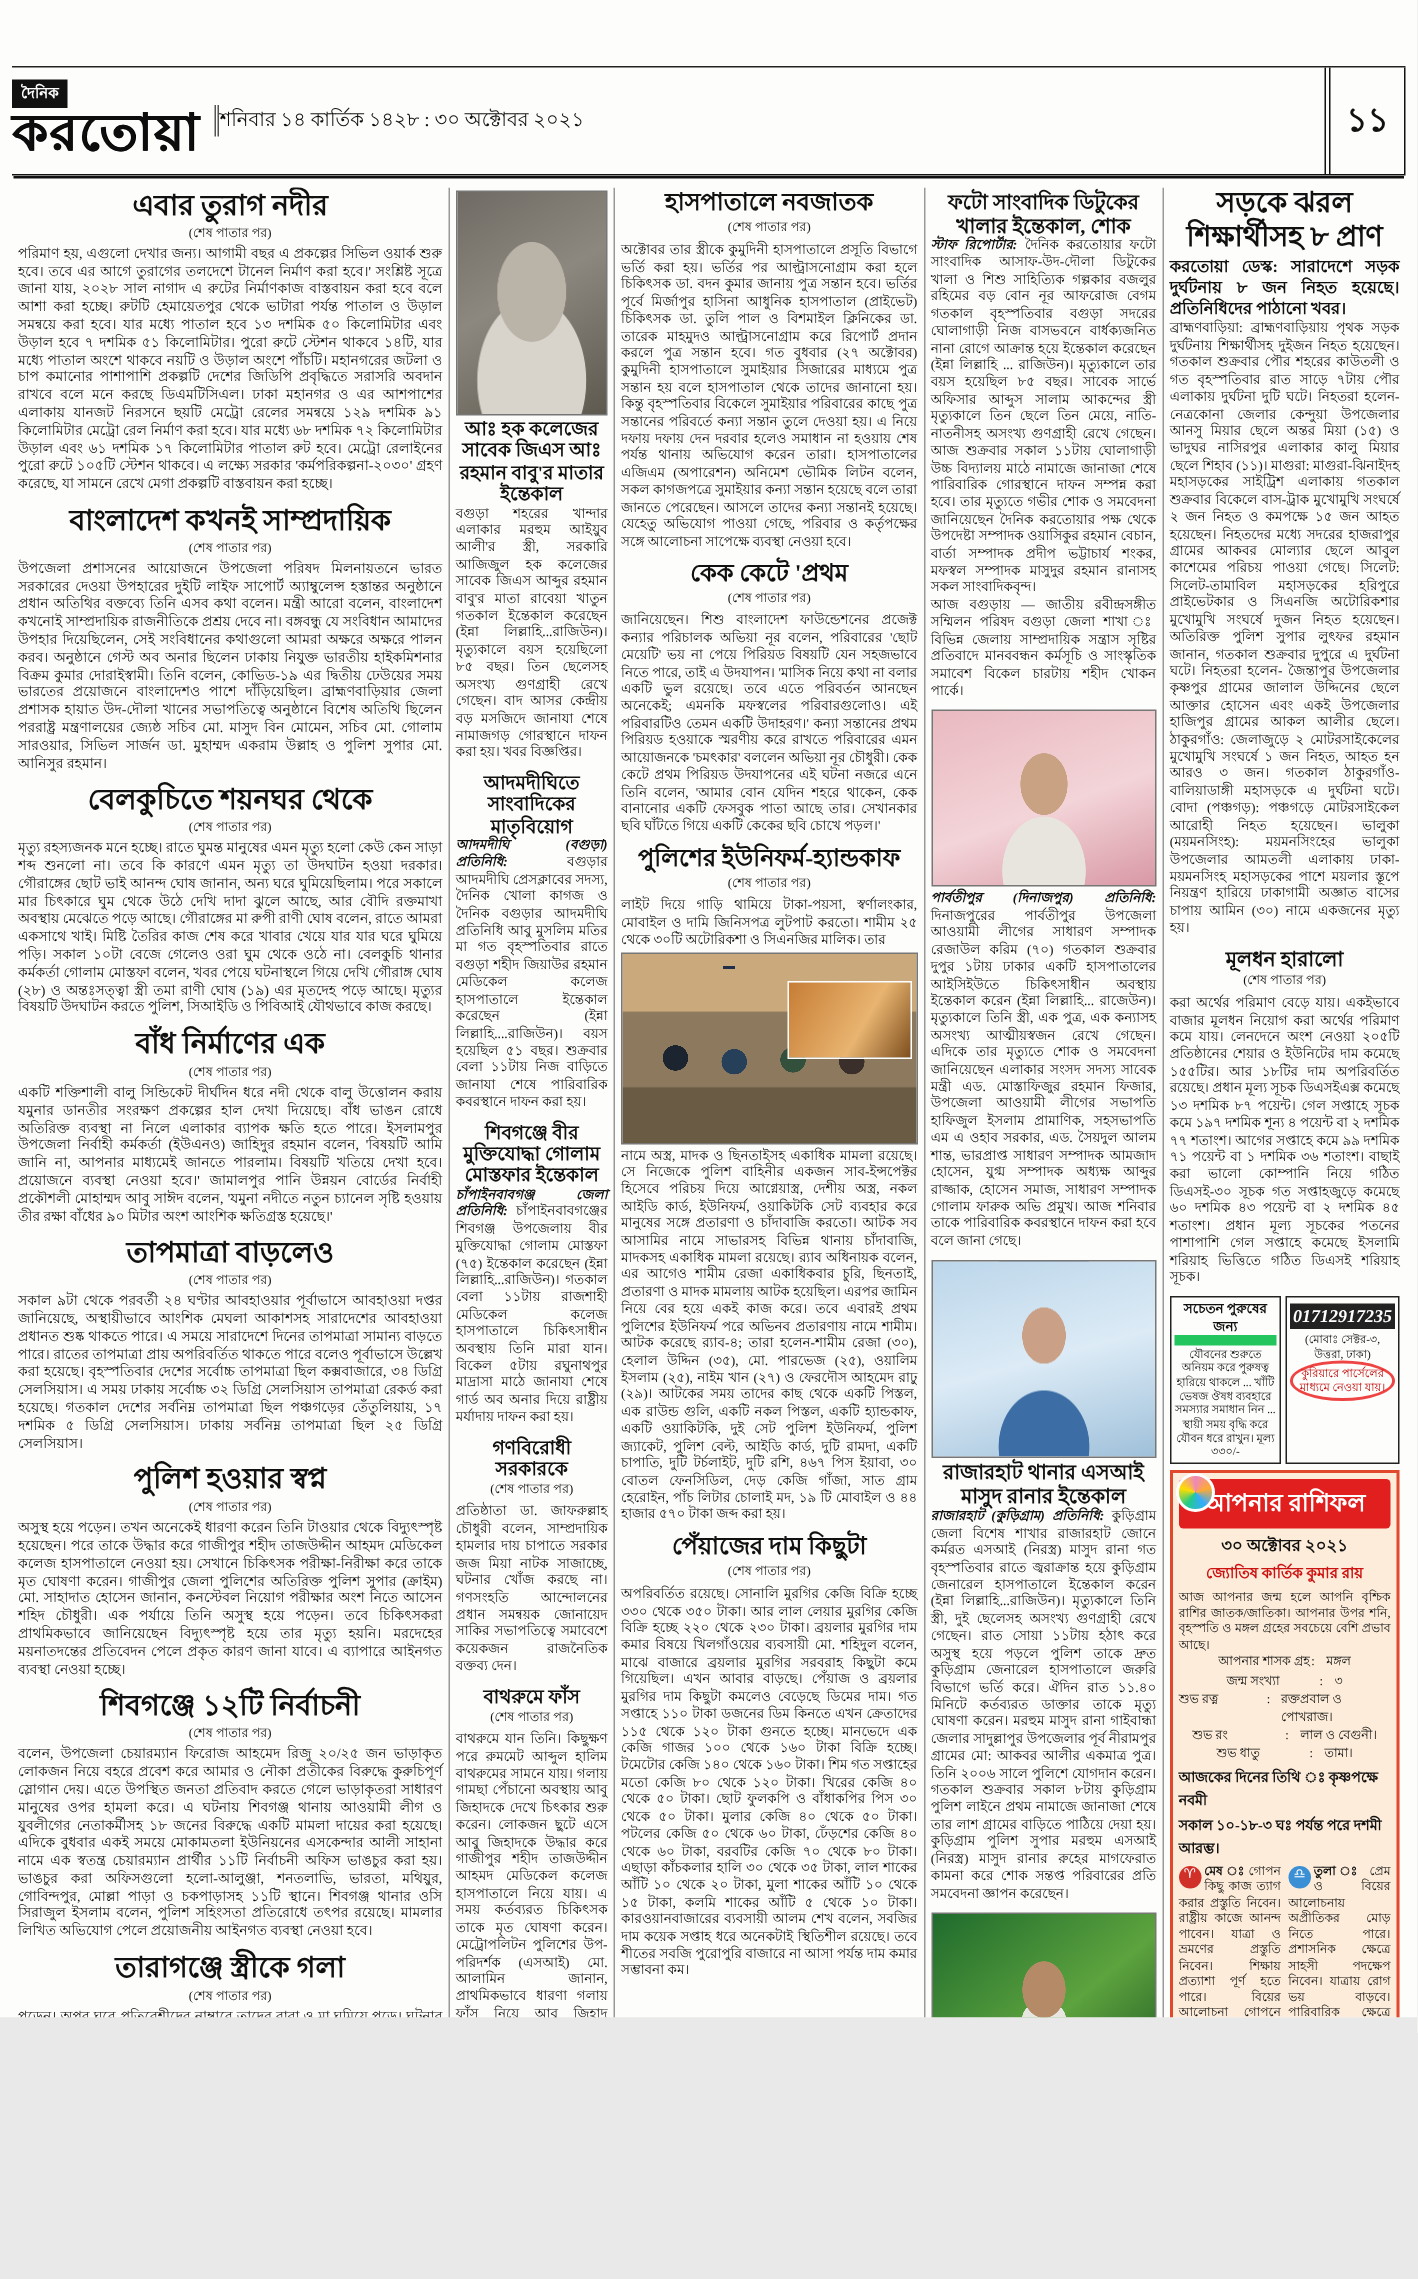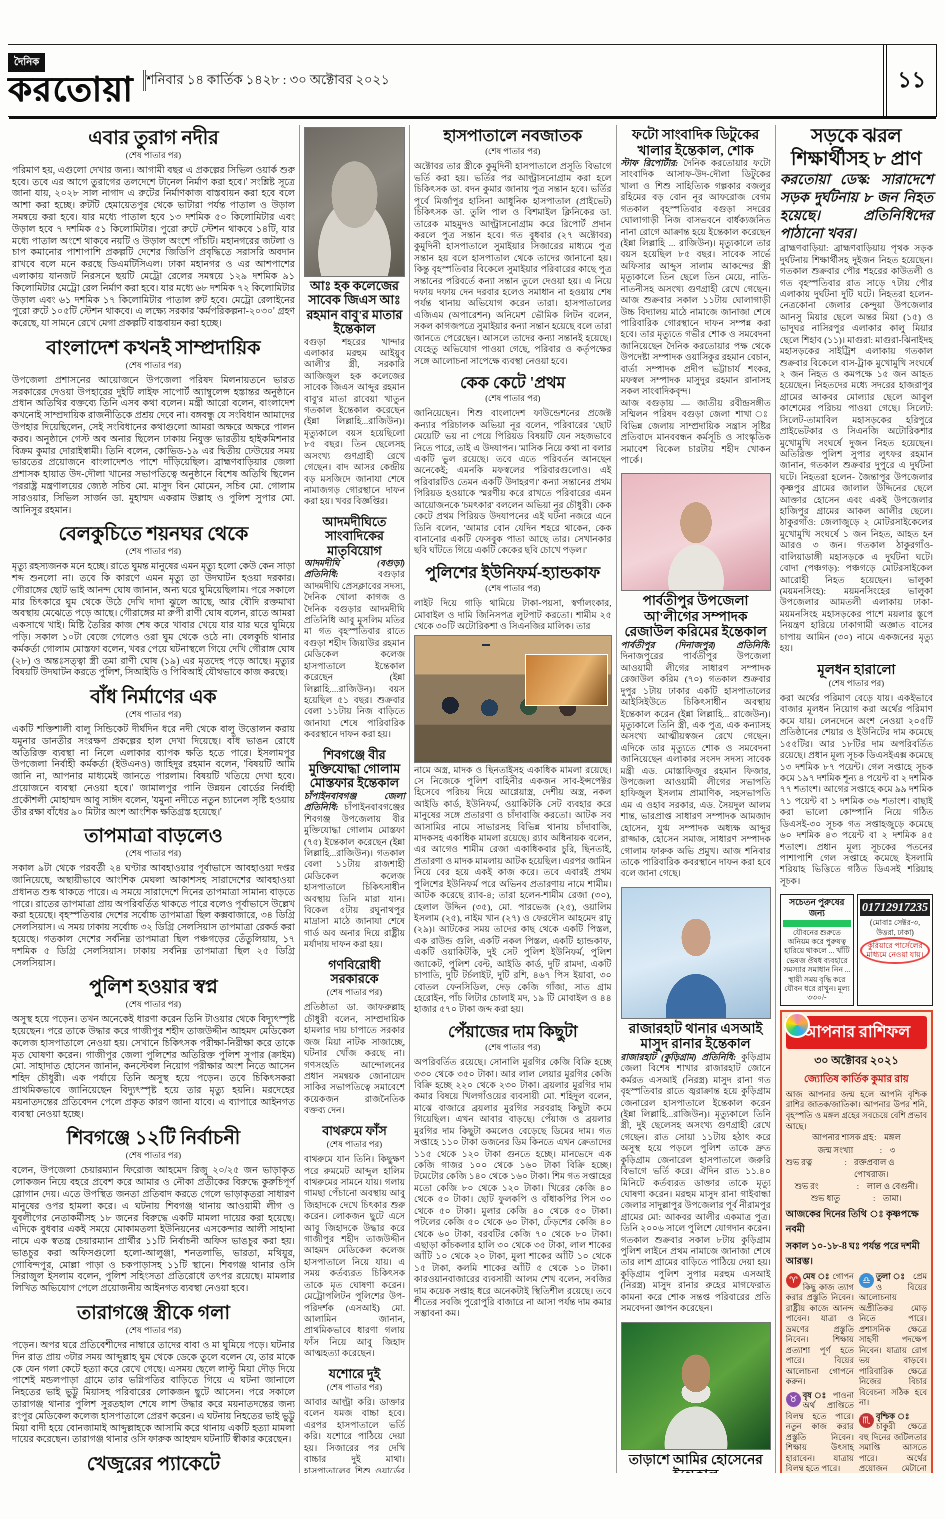--- a/index.html
+++ b/index.html
@@ -1,18 +1,18 @@
 <!DOCTYPE html>
 <html><head>
 <meta charset="utf-8">
 <style>
   * { margin:0; padding:0; box-sizing:border-box; }
   html,body { background:#e9e9e9; }
   body { font-family:"Liberation Serif","DejaVu Serif",serif; }
-  .page { width:945px; height:1519px; background:#fdfdfb; margin:0 auto; position:relative;
+  .page { width:945px; height:1345px; background:#fdfdfb; margin:0 auto; position:relative;
           padding:6px 8px 0 8px; overflow:hidden; color:#111; }
   .toprule { border-top:1.5px solid #222; margin-top:38px; }
   
   .masthead { display:flex; align-items:center; height:72px; border-bottom:1px solid #111;
               box-shadow:0 3px 0 -1px #111; margin-bottom:8px; }
   .logo { display:flex; flex-direction:column; align-items:flex-start; padding-right:10px; }
   .logo-small { background:#111; color:#fff; font-size:10px; padding:1px 6px; font-weight:bold; }
   .logo-big { font-size:34px; font-weight:bold; letter-spacing:1px; color:#0d0d0d;
               text-shadow:0.5px 0 #000; line-height:1.05; }
   .dateline-wrap { border-left:3px double #555; flex:1; }
@@ -86,21 +86,21 @@
   .rashi-intro { font-size:8.2px; line-height:1.3; text-align:justify; margin-top:2px; }
   .attr { display:flex; font-size:8.4px; line-height:1.45;justify-content:center; }
   .attr .al { width:62px; } .attr .ac { width:10px; }
   .tithi { font-weight:bold; font-size:9.5px; margin-top:2px; }
   .signs { column-count:2; column-gap:5px; margin-top:3px; }
   .sign { break-inside:avoid; font-size:8.2px; line-height:1.28; text-align:justify; margin-bottom:3px; }
   .sign-icon { float:left; width:15px; height:15px; border-radius:50%; color:#fff; font-size:9px;
       display:flex; align-items:center; justify-content:center; margin:1px 2px 0 0;
       font-family:"DejaVu Sans",sans-serif; }
   .sign-name { font-weight:bold; }
-  .lede { font-size:14px; font-weight:bold; line-height:1.3; text-align:justify;font-style:italic; }
+  .lede { font-size:11px; font-weight:bold; line-height:1.3; text-align:justify; }
 </style>
 </head>
 <body>
 
 <div class="page">
   <div class="toprule"></div>
 
   <div class="masthead">
     <div class="logo">
       <span class="logo-small">দৈনিক</span>
@@ -222,21 +222,20 @@
     </div>
 
     <div class="col c4">
       <div class="article">
         <h2 class="head">ফটো সাংবাদিক ডিটুকের খালার ইন্তেকাল, শোক</h2>
         <p class="body"><span class="dateline-b">স্টাফ রিপোর্টার:</span> <span>দৈনিক করতোয়ার ফটো সাংবাদিক আসাফ-উদ-দৌলা ডিটুকের খালা ও শিশু সাহিত্যিক গল্পকার বজলুর রহিমের বড় বোন নূর আফরোজ বেগম গতকাল বৃহস্পতিবার বগুড়া সদরের ঘোলাগাড়ী নিজ বাসভবনে বার্ধক্যজনিত নানা রোগে আক্রান্ত হয়ে ইন্তেকাল করেছেন (ইন্না লিল্লাহি ... রাজিউন)। মৃত্যুকালে তার বয়স হয়েছিল ৮৫ বছর। সাবেক সার্ভে অফিসার আব্দুস সালাম আকন্দের স্ত্রী মৃত্যুকালে তিন ছেলে তিন মেয়ে, নাতি-নাতনীসহ অসংখ্য গুণগ্রাহী রেখে গেছেন। আজ শুক্রবার সকাল ১১টায় ঘোলাগাড়ী উচ্চ বিদ্যালয় মাঠে নামাজে জানাজা শেষে পারিবারিক গোরস্থানে দাফন সম্পন্ন করা হবে। তার মৃত্যুতে গভীর শোক ও সমবেদনা জানিয়েছেন দৈনিক করতোয়ার পক্ষ থেকে উপদেষ্টা সম্পাদক ওয়াসিকুর রহমান বেচান, বার্তা সম্পাদক প্রদীপ ভট্টাচার্য শংকর, মফস্বল সম্পাদক মাসুদুর রহমান রানাসহ সকল সাংবাদিকবৃন্দ।</span></p>
         <p class="body">আজ বগুড়ায় — জাতীয় রবীন্দ্রসঙ্গীত সম্মিলন পরিষদ বগুড়া জেলা শাখা ঃ বিভিন্ন জেলায় সাম্প্রদায়িক সন্ত্রাস সৃষ্টির প্রতিবাদে মানববন্ধন কর্মসূচি ও সাংস্কৃতিক সমাবেশ বিকেল চারটায় শহীদ খোকন পার্কে।</p>
       </div>
       <div class="article">
         <div class="photo ph-man-pink"></div>
-        <h2 class="head">পার্বতীপুর উপজেলা আ'লীগের সম্পাদক রেজাউল করিমের ইন্তেকাল</h2>
         <p class="body"><span class="dateline-b">পার্বতীপুর (দিনাজপুর) প্রতিনিধি:</span> <span>দিনাজপুরের পার্বতীপুর উপজেলা আওয়ামী লীগের সাধারণ সম্পাদক রেজাউল করিম (৭০) গতকাল শুক্রবার দুপুর ১টায় ঢাকার একটি হাসপাতালের আইসিইউতে চিকিৎসাধীন অবস্থায় ইন্তেকাল করেন (ইন্না লিল্লাহি... রাজেউন)। মৃত্যুকালে তিনি স্ত্রী, এক পুত্র, এক কন্যাসহ অসংখ্য আত্মীয়স্বজন রেখে গেছেন। এদিকে তার মৃত্যুতে শোক ও সমবেদনা জানিয়েছেন এলাকার সংসদ সদস্য সাবেক মন্ত্রী এড. মোস্তাফিজুর রহমান ফিজার, উপজেলা আওয়ামী লীগের সভাপতি হাফিজুল ইসলাম প্রামাণিক, সহসভাপতি এম এ ওহাব সরকার, এড. সৈয়দুল আলম শান্ত, ভারপ্রাপ্ত সাধারণ সম্পাদক আমজাদ হোসেন, যুগ্ম সম্পাদক অধ্যক্ষ আব্দুর রাজ্জাক, হোসেন সমাজ, সাধারণ সম্পাদক গোলাম ফারুক অভি প্রমুখ। আজ শনিবার তাকে পারিবারিক কবরস্থানে দাফন করা হবে বলে জানা গেছে।</span></p>
       </div>
       <div class="article">
         <div class="photo ph-police"></div>
         <h2 class="head">রাজারহাট থানার এসআই মাসুদ রানার ইন্তেকাল</h2>
         <p class="body"><span class="dateline-b">রাজারহাট (কুড়িগ্রাম) প্রতিনিধি:</span> <span>কুড়িগ্রাম জেলা বিশেষ শাখার রাজারহাট জোনে কর্মরত এসআই (নিরস্ত্র) মাসুদ রানা গত বৃহস্পতিবার রাতে জ্বরাক্রান্ত হয়ে কুড়িগ্রাম জেনারেল হাসপাতালে ইন্তেকাল করেন (ইন্না লিল্লাহি...রাজিউন)। মৃত্যুকালে তিনি স্ত্রী, দুই ছেলেসহ অসংখ্য গুণগ্রাহী রেখে গেছেন। রাত সোয়া ১১টায় হঠাৎ করে অসুস্থ হয়ে পড়লে পুলিশ তাকে দ্রুত কুড়িগ্রাম জেনারেল হাসপাতালে জরুরি বিভাগে ভর্তি করে। ঐদিন রাত ১১.৪০ মিনিটে কর্তব্যরত ডাক্তার তাকে মৃত্যু ঘোষণা করেন। মরহুম মাসুদ রানা গাইবান্ধা জেলার সাদুল্লাপুর উপজেলার পূর্ব নীরামপুর গ্রামের মো: আকবর আলীর একমাত্র পুত্র। তিনি ২০০৬ সালে পুলিশে যোগদান করেন। গতকাল শুক্রবার সকাল ৮টায় কুড়িগ্রাম পুলিশ লাইনে প্রথম নামাজে জানাজা শেষে তার লাশ গ্রামের বাড়িতে পাঠিয়ে দেয়া হয়। কুড়িগ্রাম পুলিশ সুপার মরহুম এসআই (নিরস্ত্র) মাসুদ রানার রুহের মাগফেরাত কামনা করে শোক সন্তপ্ত পরিবারের প্রতি সমবেদনা জ্ঞাপন করেছেন।</span></p>
       </div>
       <div class="article">
         <div class="photo ph-man-green"></div>
         <h2 class="head">তাড়াশে আমির হোসেনের ইন্তেকাল</h2>
@@ -297,21 +296,21 @@
               <span class="ac">:</span>
               <span>লাল ও বেগুনী।</span>
             </div>
           <div class="attr">
               <span class="al">শুভ ধাতু</span>
               <span class="ac">:</span>
               <span>তামা।</span>
             </div>
         </div>
         <div class="tithi">আজকের দিনের তিথি ঃ কৃষ্ণপক্ষে নবমী</div>
-        <div class="tithi">সকাল ১০-১৮-8 ঘঃ পর্যন্ত পরে দশমী আরম্ভ।</div>
+        <div class="tithi">সকাল ১০-১৮-৩ ঘঃ পর্যন্ত পরে দশমী আরম্ভ।</div>
         <div class="signs">
           <div class="sign"><span class="sign-icon" style="background: rgb(208, 48, 40);">♈</span><span class="sign-name">মেষ ঃ</span> <span>গোপন কিছু কাজ ত্যাগ করার প্রস্তুতি নিবেন। রাষ্ট্রীয় কাজে আনন্দ পাবেন। যাত্রা ও ভ্রমণের প্রস্তুতি নিবেন। শিক্ষায় প্রত্যাশা পূর্ণ হতে পারে। বিয়ের আলোচনা গোপনে করুন।</span></div>
           <div class="sign"><span class="sign-icon" style="background: rgb(138, 79, 174);">♉</span><span class="sign-name">বৃষ ঃ</span> <span>পাওনা অর্থ প্রাপ্তিতে বিলম্ব হতে পারে। নতুন কাজ করার প্রস্তুতি নিবেন। শিক্ষায় উৎসাহ হারাবেন। যাত্রায় বিলম্ব হতে পারে।</span></div>
           <div class="sign"><span class="sign-icon" style="background: rgb(42, 157, 143);">♊</span><span class="sign-name">মিথুন ঃ</span> <span>শিল্প ও বাণিজ্যে অর্থ প্রাপ্তির সম্ভাবনা আছে। ধর্মীয় কাজে শান্তি পাবেন। অপ্রত্যাশিত কোনো ঘটনা আপনাকে ব্যথিত করতে পারে।</span></div>
 
           <div class="sign"><span class="sign-icon" style="background: rgb(59, 143, 212);">♎</span><span class="sign-name">তুলা ঃ</span> <span>প্রেম ও বিয়ের আলোচনায় অপ্রীতিকর মোড় নিতে পারে। প্রশাসনিক ক্ষেত্রে সাহসী পদক্ষেপ নিবেন। যাত্রায় রোগ ভয় বাড়বে। পারিবারিক ক্ষেত্রে নিজের বিচার বিবেচনা সঠিক হবে না।</span></div>
           <div class="sign"><span class="sign-icon" style="background: rgb(194, 52, 52);">♏</span><span class="sign-name">বৃশ্চিক ঃ</span> <span>চাকুরী ক্ষেত্রে বহু দিনের জটিলতার সমাপ্তি আসতে পারে। অর্থের প্রয়োজন মেটানো কঠিন হবে। প্রেম ও বিয়ের ক্ষেত্রে প্রিয়জনের উপদেশ নিন।</span></div>
 
         </div>
       </div>

